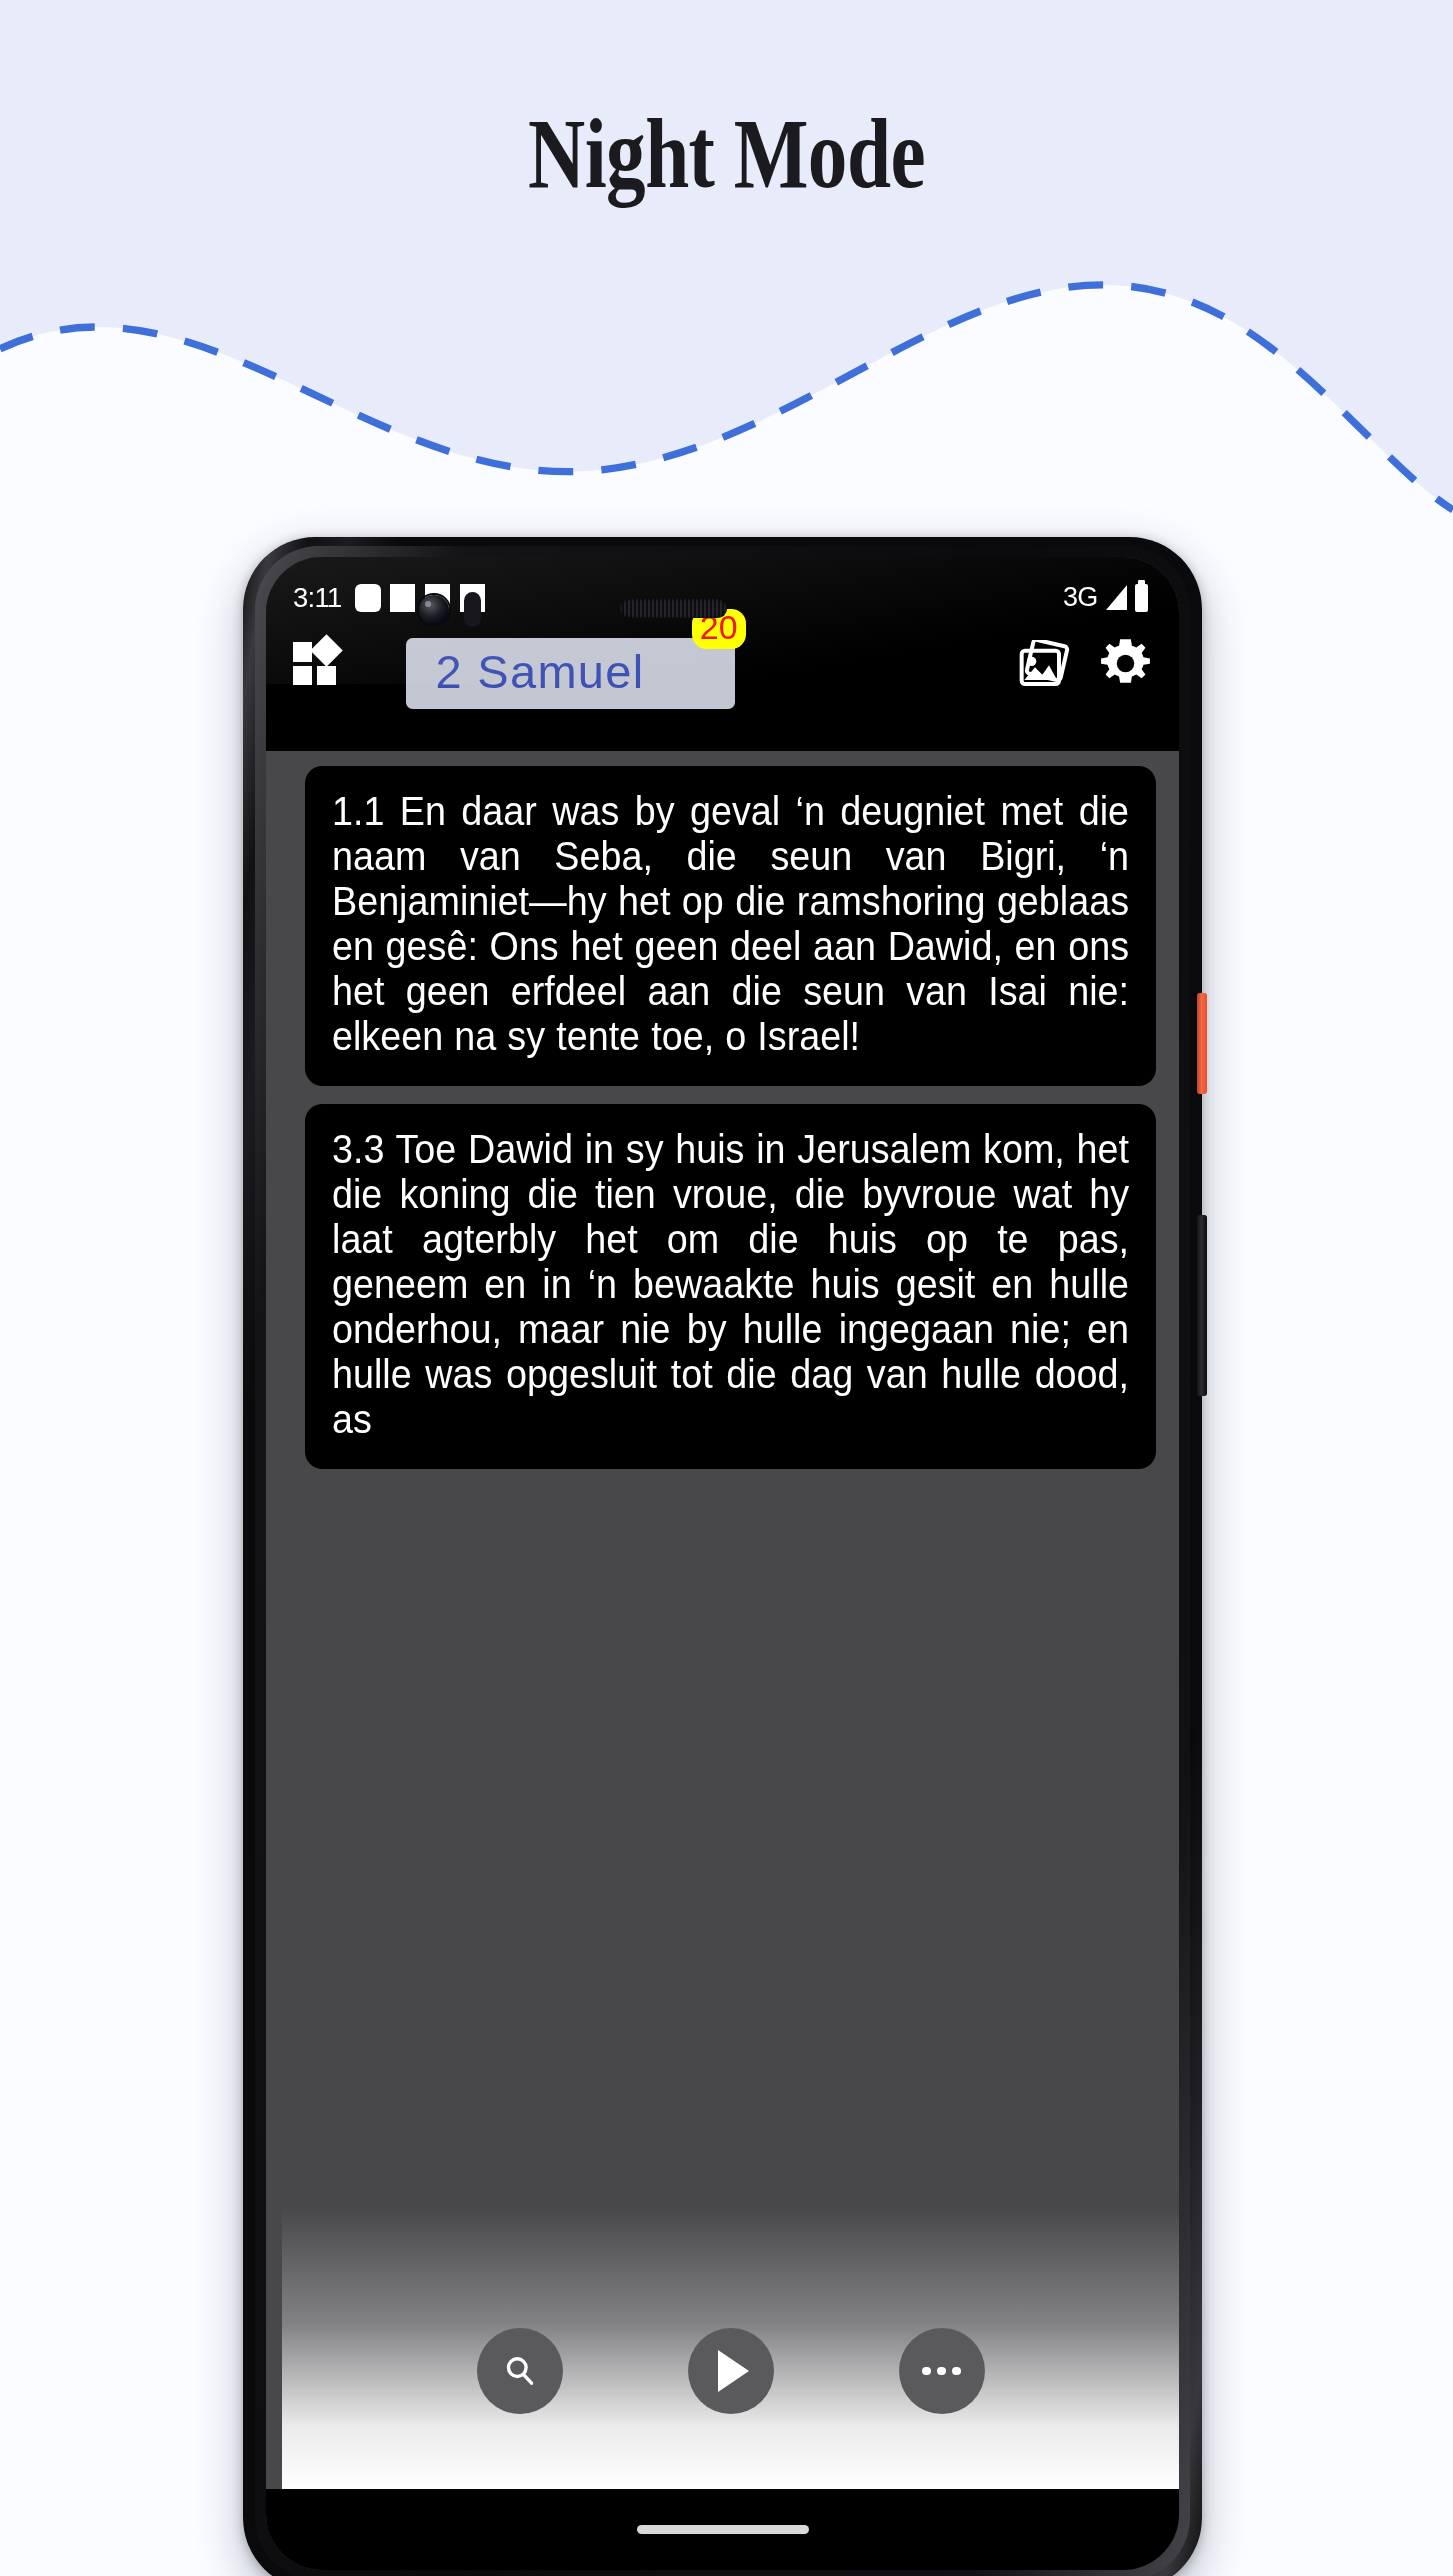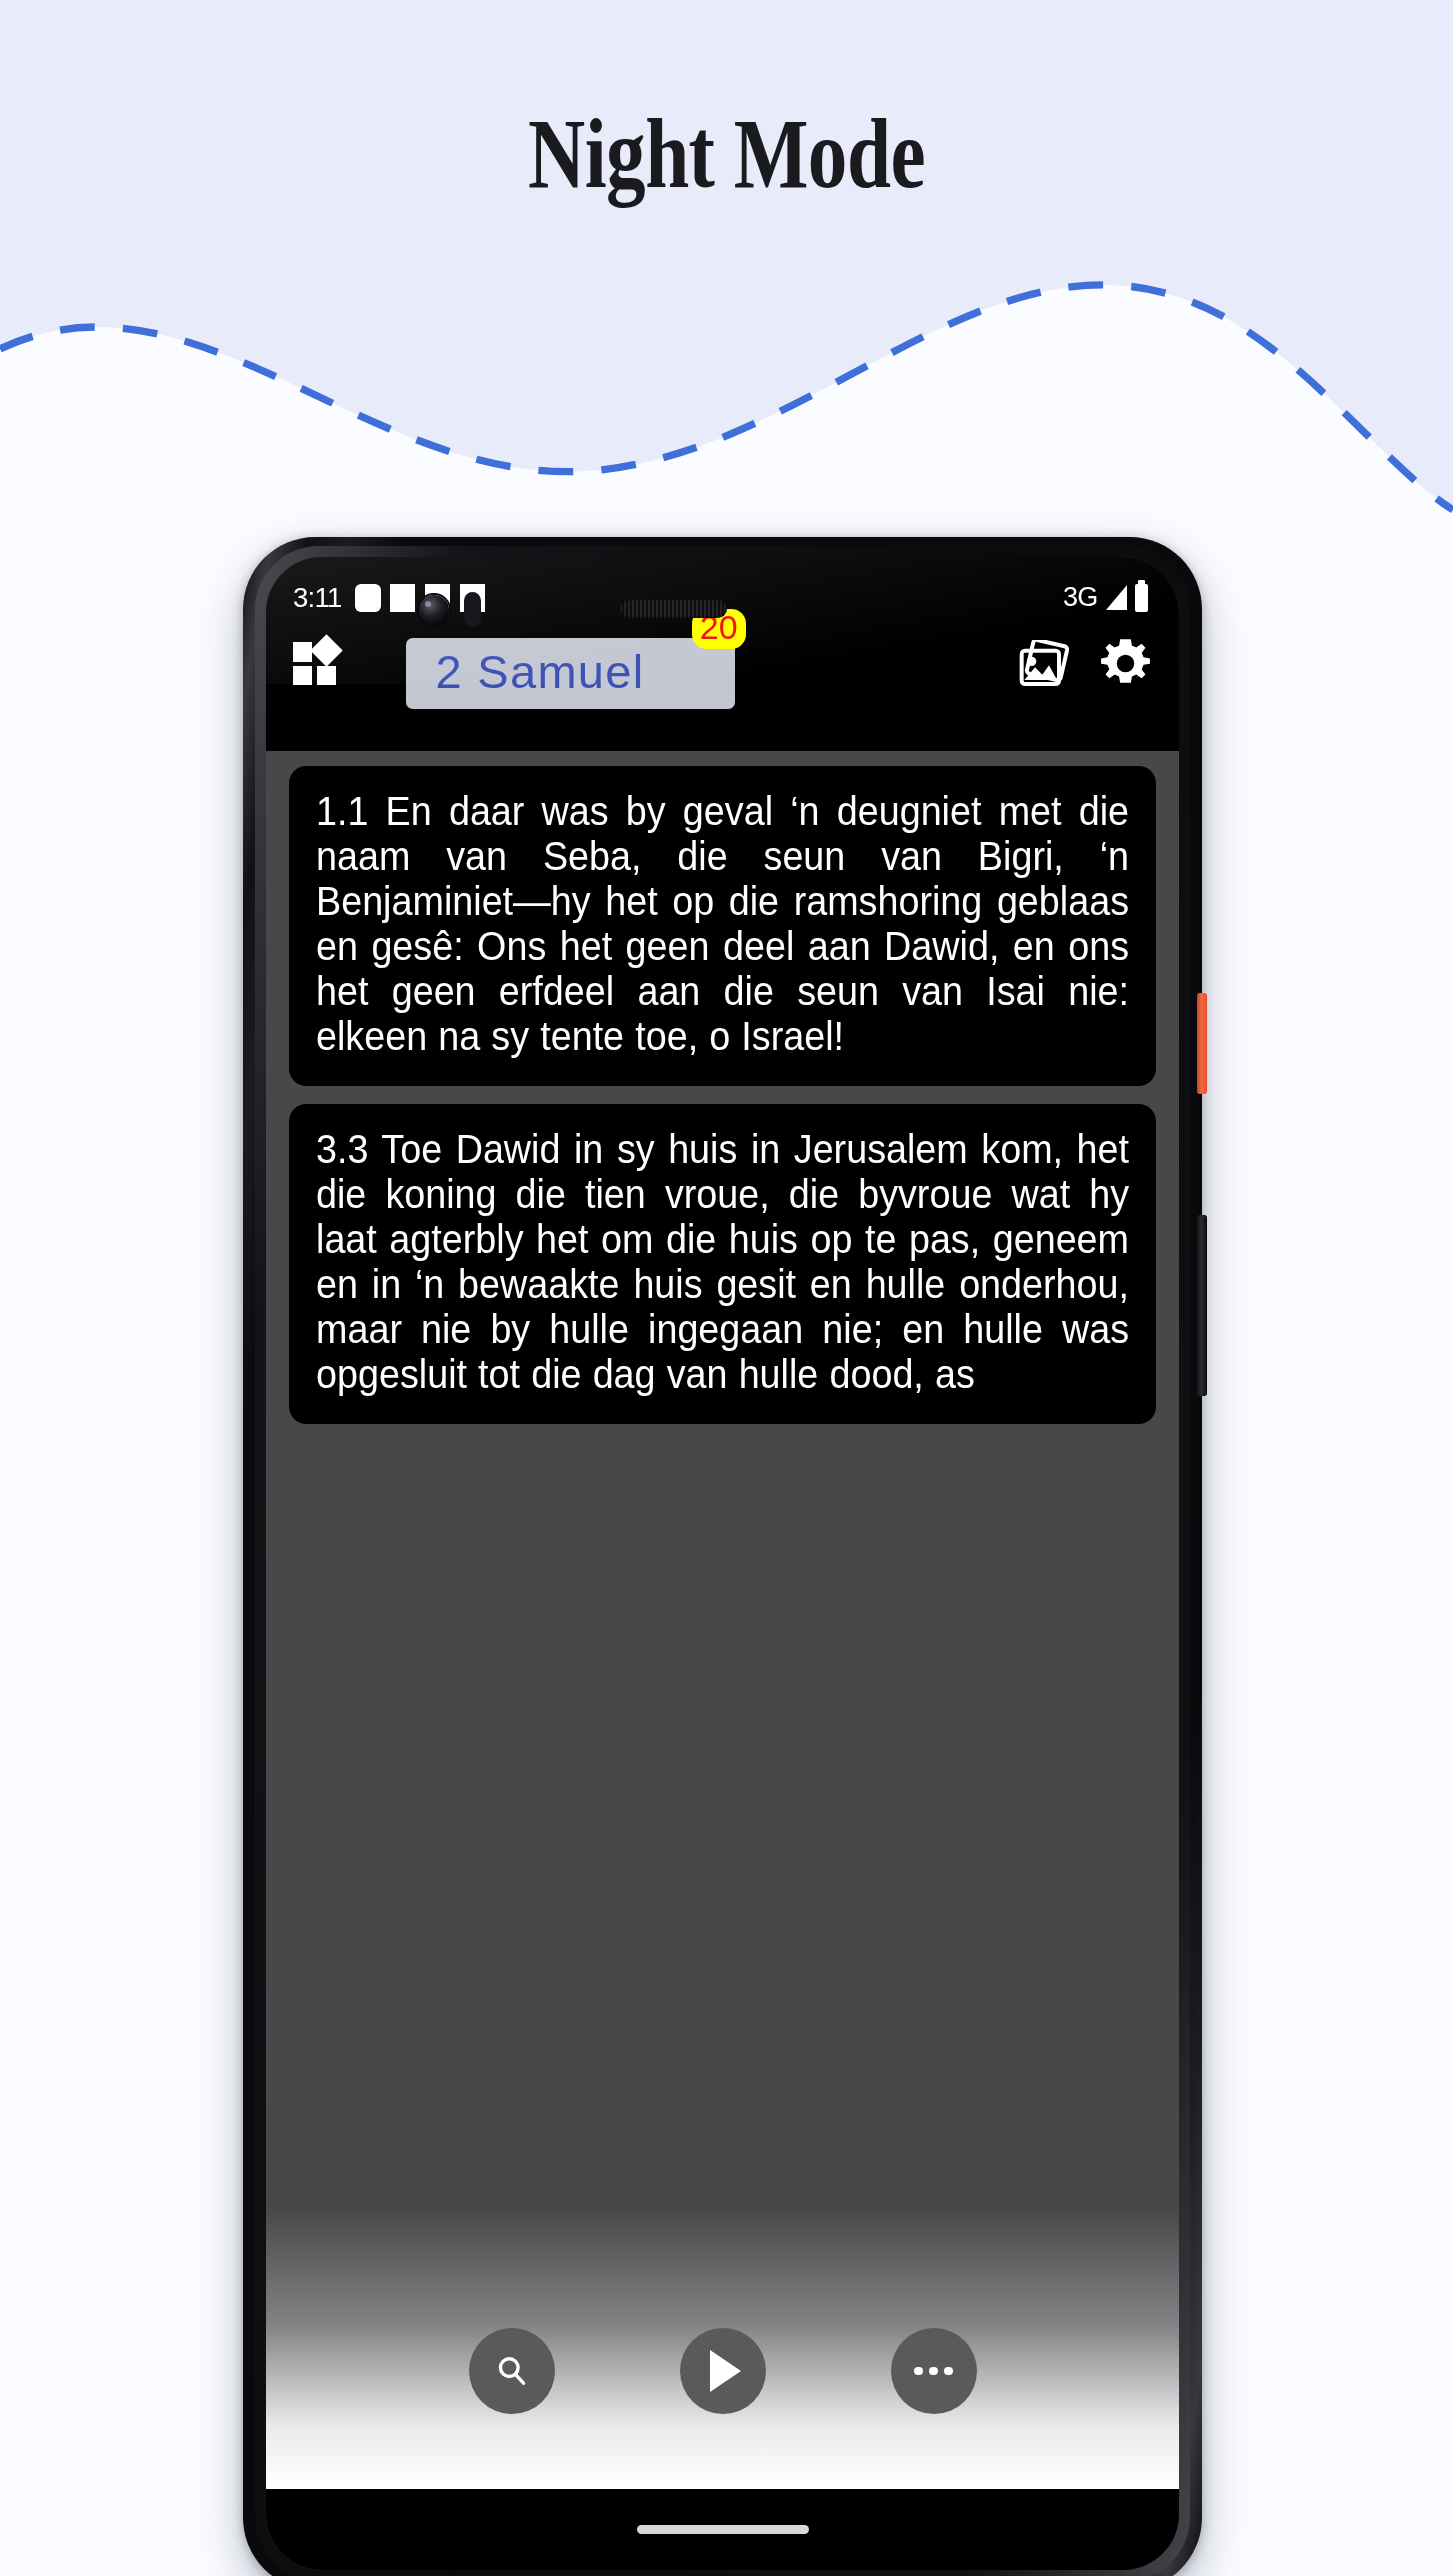--- a/index.html
+++ b/index.html
@@ -287,20 +287,21 @@
   .icon-btn { flex: none; display: block; }
 
   
   .content {
     flex: 1;
     background: #48484a;
     padding: 14.8px 23px 0 23px;
     box-sizing: border-box;
     overflow: hidden;
     position: relative;
+    margin-left: 16px;
   }
   .verse-card {
     background: #000;
     border-radius: 17.4px;
     padding: 23px 27px 27px 27px;
     margin-bottom: 17.4px;
     box-sizing: border-box;
   }
   .verse-text {
     color: #ffffff;

